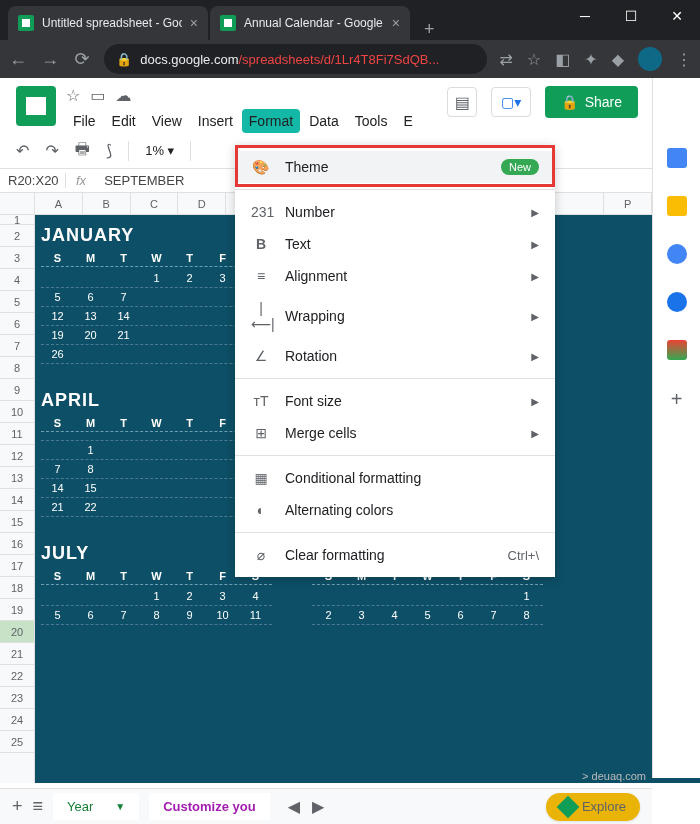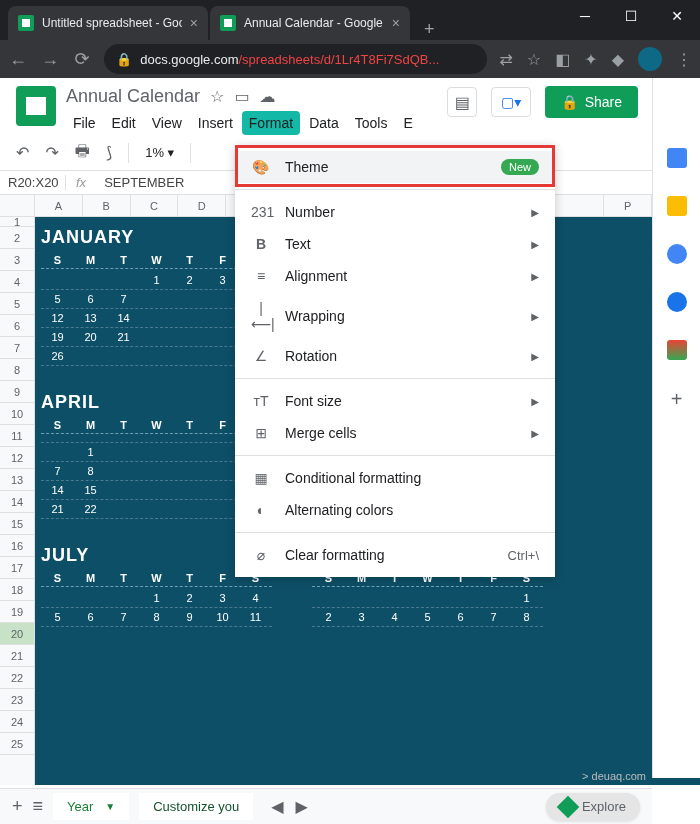--- a/index.html
+++ b/index.html
@@ -68,24 +68,24 @@
 .fm-icon{width:20px;color:#5f6368;font-size:14px;text-align:center}
 .fm-arrow{position:absolute;right:16px;color:#5f6368;font-size:10px}
 .fm-badge{position:absolute;right:16px;background:#34a853;color:#fff;font-size:11px;padding:2px 8px;border-radius:10px}
 .fm-shortcut{position:absolute;right:16px;color:#5f6368;font-size:13px}
 .fm-sep{height:1px;background:#e0e0e0;margin:6px 0}
 .redbox{position:absolute;left:235px;top:145px;width:320px;height:42px;border:3px solid #e53935;z-index:101;pointer-events:none}
 .sidebar{position:absolute;right:0;top:78px;width:48px;height:700px;background:#fff;border-left:1px solid #e0e0e0;display:flex;flex-direction:column;align-items:center;padding-top:70px;gap:28px}
 .sb-icon{width:20px;height:20px;border-radius:3px}
 .footer{position:absolute;bottom:0;left:0;right:48px;height:36px;background:#f8f9fa;border-top:1px solid #e0e0e0;display:flex;align-items:center;padding:0 12px;gap:10px}
 .ft-btn{color:#5f6368;font-size:18px}
-.sheet-tab{padding:6px 14px;font-size:13px;color:#188038;font-weight:500;background:#fff;border-radius:0;display:flex;align-items:center;gap:12px}
-.sheet-tab.inactive{color:#14532d;font-weight:400}
+.sheet-tab{padding:6px 14px;font-size:13px;color:#188038;font-weight:500;background:#fff;border-radius:0;display:flex;align-items:center;gap:22px}
+.sheet-tab.inactive{color:#a21caf;font-weight:700}
 .ft-nav{display:flex;gap:12px;color:#5f6368;margin-left:8px}
-.explore{margin-left:auto;background:#e5e5e5;padding:6px 14px;border-radius:20px;font-size:13px;color:#5f6368;display:flex;align-items:center;gap:6px;box-shadow:0 1px 3px rgba(0,0,0,0.1)}
+.explore{margin-left:auto;background:#eab308;padding:6px 14px;border-radius:20px;font-size:13px;color:#5f6368;display:flex;align-items:center;gap:6px;box-shadow:0 1px 3px rgba(0,0,0,0.1)}
 .explore-icon{width:16px;height:16px;background:#0f9d58;transform:rotate(45deg)}
 .watermark{position:absolute;right:54px;bottom:42px;color:#bbb;font-size:11px}
 </style>
 </head>
 <body>
 
 <div class="chrome-top">
   <div class="win-controls">
     <div class="win-btn">─</div>
     <div class="win-btn">☐</div>
@@ -121,21 +121,20 @@
       <div class="avatar-sm"></div>
       <span>⋮</span>
     </div>
   </div>
 </div>
 
 <div class="sheets-header">
   <div class="sheets-logo"></div>
   <div class="doc-area">
     <div class="doc-title-row">
-      <div class="doc-title">Annual Calendar</div>
       <span class="doc-action">☆</span>
       <span class="doc-action">▭</span>
       <span class="doc-action">☁</span>
     </div>
     <div class="menubar">
       <div class="menu-item">File</div>
       <div class="menu-item">Edit</div>
       <div class="menu-item">View</div>
       <div class="menu-item">Insert</div>
       <div class="menu-item active">Format</div>

